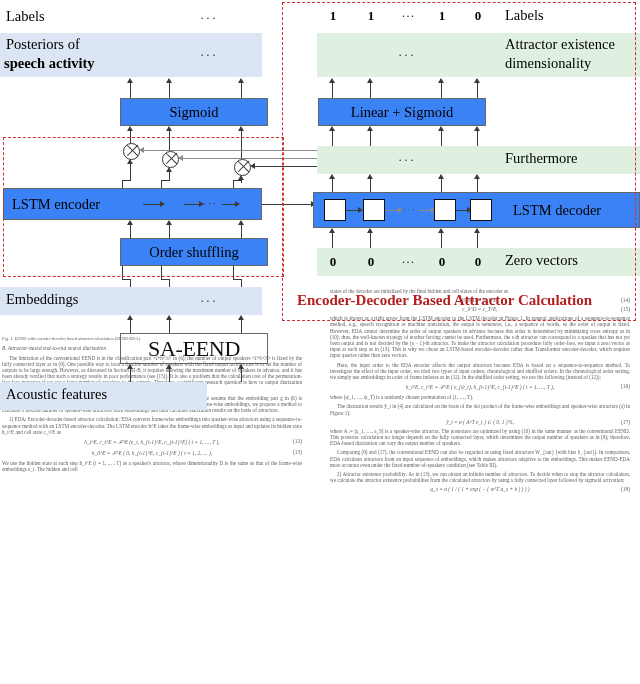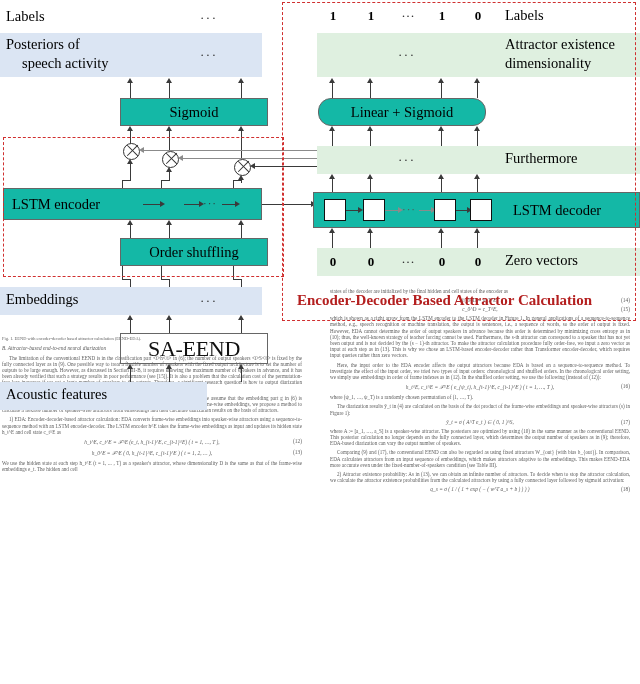--- a/index.html
+++ b/index.html
@@ -40,21 +40,21 @@
   .band-blue{background:#dbe5f3;}
   .band-green{background:#dff0e0;}
   .band-label{
     position:absolute;font-size:14.5px;color:#000;
     font-family:"Liberation Serif",serif;line-height:17px;
   }
   .band-dots{position:absolute;font-size:13px;color:#333;letter-spacing:1.5px;}
 
   .nbox{
     position:absolute;box-sizing:border-box;
-    background:#14b8a6;border:1.4px solid #666;
+    background:#3b82f6;border:1.4px solid #666;
     display:flex;align-items:center;justify-content:center;
     font-size:14.5px;color:#000;font-family:"Liberation Serif",serif;
   }
   .nbox.left-label{justify-content:flex-start;padding-left:8px;}
 
   .dashed{
     position:absolute;box-sizing:border-box;
     border:1.7px dashed #d03030;
     background:transparent;
   }
@@ -153,21 +153,21 @@
 
   <div id="diagram">
 
     <div style="position:absolute;left:0;top:0;width:640px;height:286px;background:#fff;"></div>
 
     <div class="band-label" style="left:6px;top:8px;">Labels</div>
     <div class="band-dots" style="left:200px;top:10px;">···</div>
 
     <div class="band band-blue" style="left:0px;top:33px;width:262px;height:44px;"></div>
     <div class="band-label" style="left:6px;top:36px;">Posteriors of</div>
-    <div class="band-label" style="left:22px;top:55px;">speech activity</div>
+    <div class="band-label" style="left:4px;top:55px;font-weight:bold;">speech activity</div>
     <div class="band-dots" style="left:200px;top:47px;">···</div>
 
     <div class="vline" style="left:130px;top:82px;height:16px;"></div>
     <div class="arrowup" style="left:127px;top:78px;"></div>
     <div class="vline" style="left:169px;top:82px;height:16px;"></div>
     <div class="arrowup" style="left:166px;top:78px;"></div>
     <div class="vline" style="left:241px;top:82px;height:16px;"></div>
     <div class="arrowup" style="left:238px;top:78px;"></div>
 
     <div class="nbox" style="left:120px;top:98px;width:148px;height:28px;">Sigmoid</div>
@@ -275,21 +275,21 @@
 
     <div class="vline" style="left:332px;top:82px;height:16px;"></div>
     <div class="arrowup" style="left:329px;top:78px;"></div>
     <div class="vline" style="left:370px;top:82px;height:16px;"></div>
     <div class="arrowup" style="left:367px;top:78px;"></div>
     <div class="vline" style="left:441px;top:82px;height:16px;"></div>
     <div class="arrowup" style="left:438px;top:78px;"></div>
     <div class="vline" style="left:477px;top:82px;height:16px;"></div>
     <div class="arrowup" style="left:474px;top:78px;"></div>
 
-    <div class="nbox" style="left:318px;top:98px;width:168px;height:28px;border-radius:13px;">Linear + Sigmoid</div>
+    <div class="nbox" style="left:318px;top:98px;width:168px;height:28px;">Linear + Sigmoid</div>
 
     <div class="vline" style="left:332px;top:130px;height:16px;"></div>
     <div class="arrowup" style="left:329px;top:126px;"></div>
     <div class="vline" style="left:370px;top:130px;height:16px;"></div>
     <div class="arrowup" style="left:367px;top:126px;"></div>
     <div class="vline" style="left:441px;top:130px;height:16px;"></div>
     <div class="arrowup" style="left:438px;top:126px;"></div>
     <div class="vline" style="left:477px;top:130px;height:16px;"></div>
     <div class="arrowup" style="left:474px;top:126px;"></div>
 

